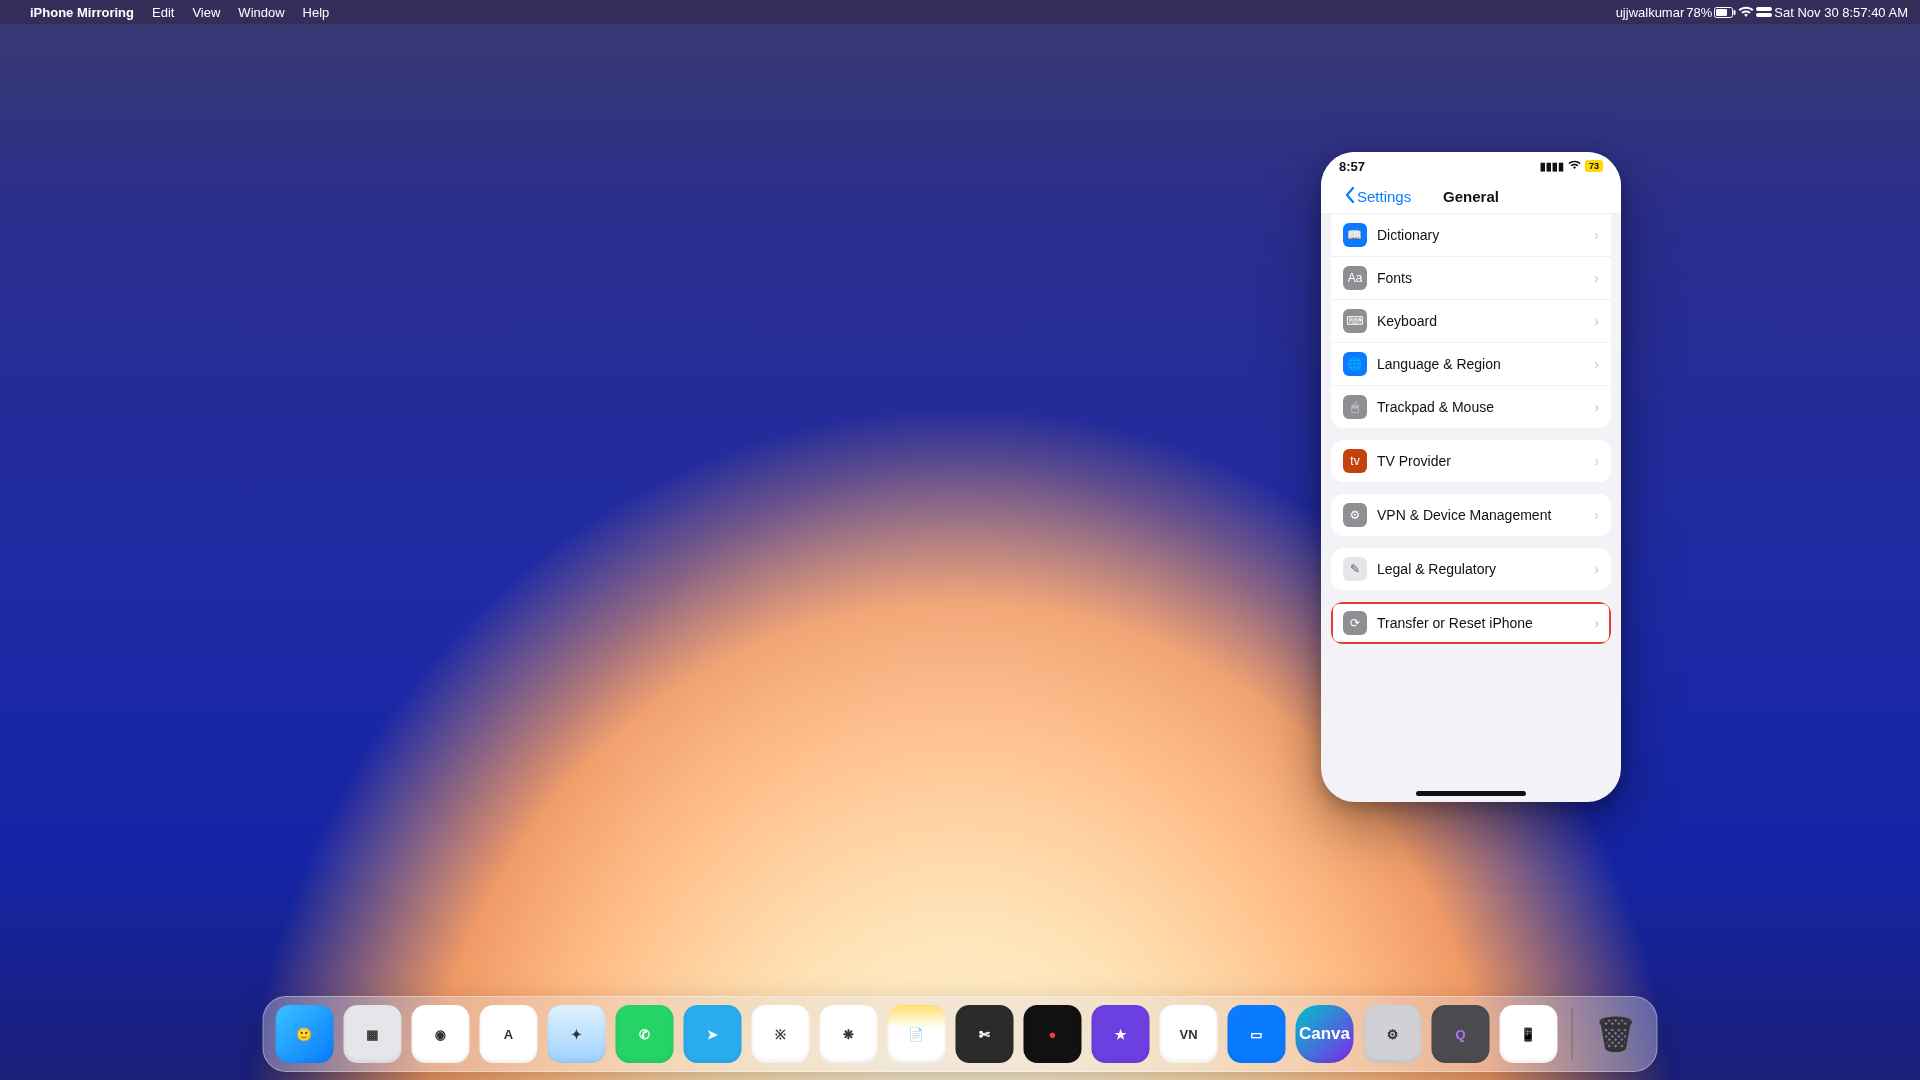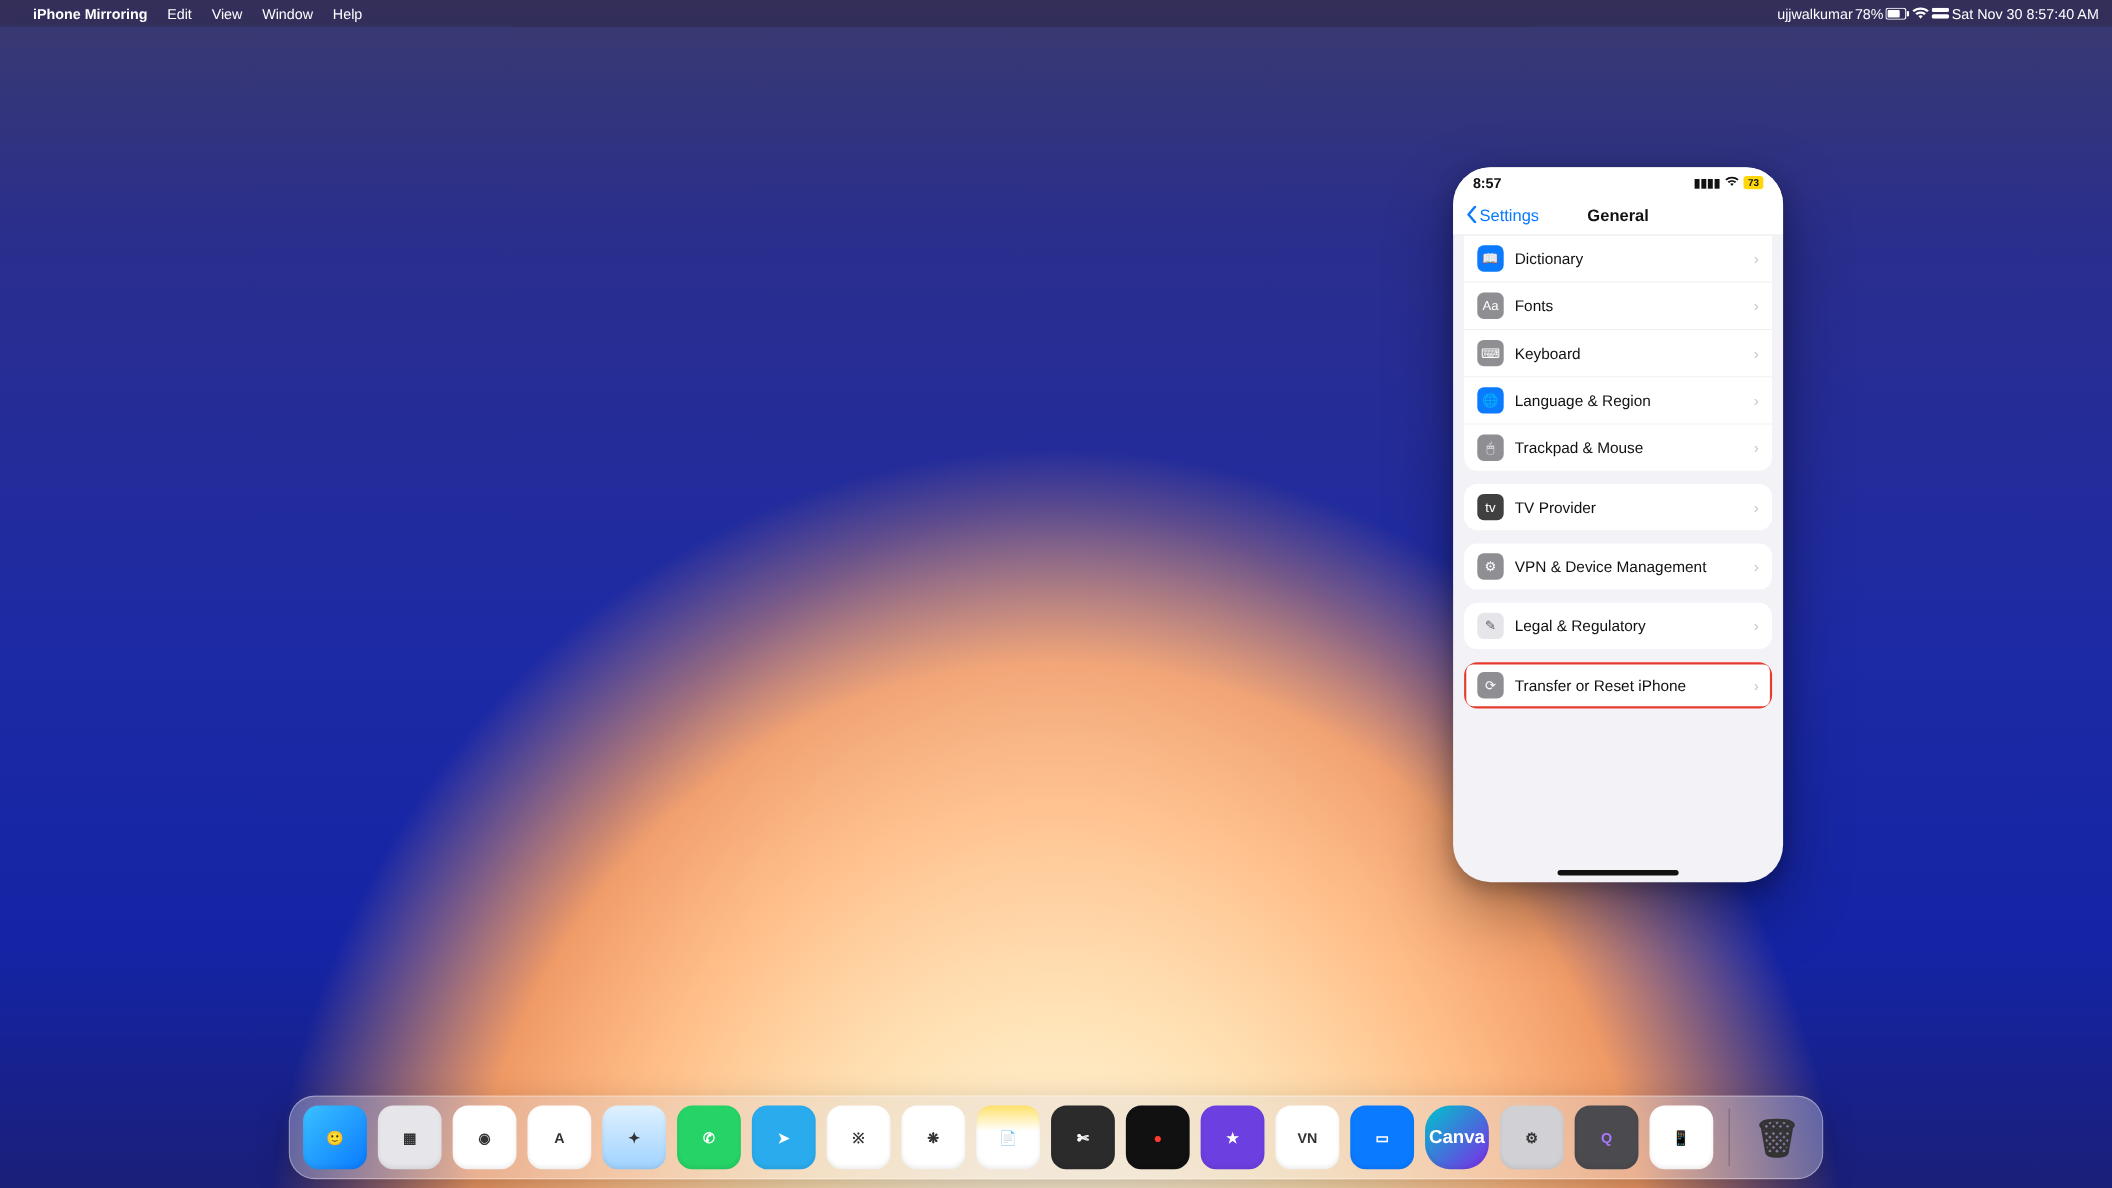--- a/index.html
+++ b/index.html
@@ -65,21 +65,21 @@
   font-size: 13px; font-weight: 600; color: #111;
 }
 .phone .statusbar .r { display: flex; align-items: center; gap: 4px; font-size: 11px; }
 .phone .nav {
   height: 34px; display: flex; align-items: center; justify-content: center;
   position: relative; background: #fff;
   border-bottom: 1px solid rgba(0,0,0,0.06);
   font-size: 15px;
 }
 .phone .nav .back {
-  position: absolute; left: 12px; display: flex; align-items: center; gap: 2px;
+  position: absolute; left: 24px; display: flex; align-items: center; gap: 2px;
   color: #0a7aff; font-weight: 400;
 }
 .phone .nav .title { font-weight: 600; color: #111; }
 .phone .scroll { flex: 1; overflow: hidden; }
 .phone .group {
   margin: 12px 10px 0 10px;
   background: #fff; border-radius: 12px; overflow: hidden;
 }
 .phone .group.first { margin-top: 0; border-top-left-radius: 0; border-top-right-radius: 0; }
 .phone .row {
@@ -189,21 +189,21 @@
             <span class="chev">›</span>
           </div>
           <div class="row">
             <span class="icon" style="background: rgb(142, 142, 147);">🖱</span>
             <span class="label">Trackpad &amp; Mouse</span>
             <span class="chev">›</span>
           </div>
         </div>
         <div class="group">
           <div class="row">
-            <span class="icon" style="background: #404040;">tv</span>
+            <span class="icon" style="background: #c2410c;">tv</span>
             <span class="label">TV Provider</span>
             <span class="chev">›</span>
           </div>
         </div>
         <div class="group">
           <div class="row">
             <span class="icon" style="background: rgb(142, 142, 147);">⚙︎</span>
             <span class="label">VPN &amp; Device Management</span>
             <span class="chev">›</span>
           </div>

